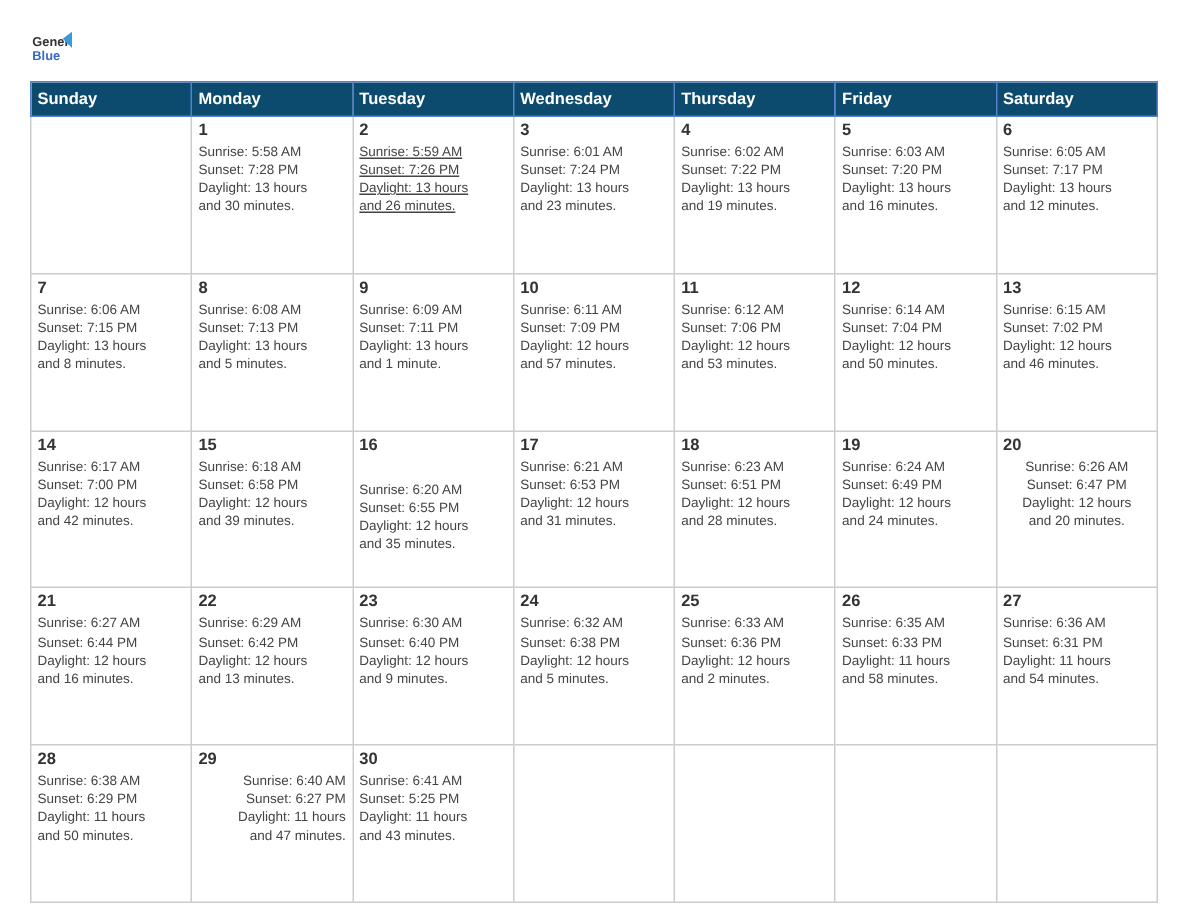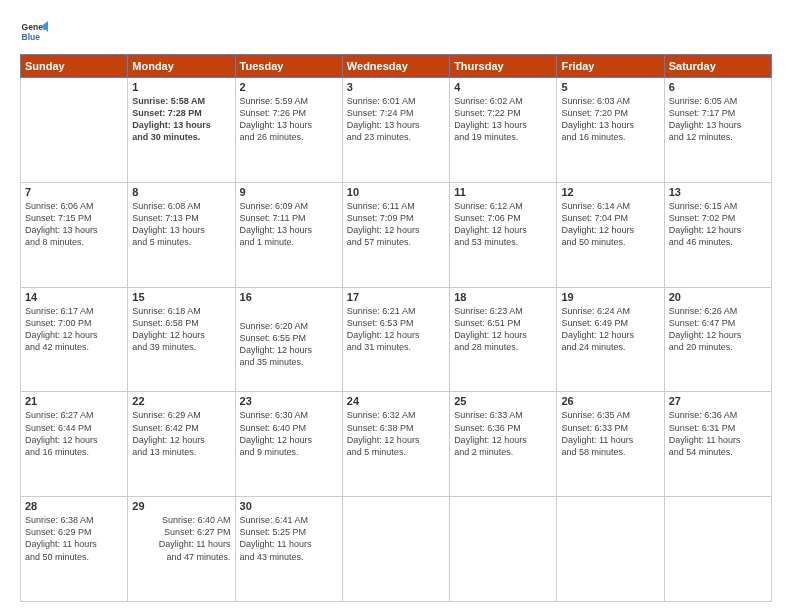--- a/index.html
+++ b/index.html
@@ -44,21 +44,21 @@
       font-size: 14px;
       color: #555;
     }
     .calendar {
       flex: 1;
       border-collapse: collapse;
       width: 100%;
       font-size: 10px;
     }
     .calendar th {
-      background-color: #c2410c;
+      background-color: #0c4a6e;
       color: #fff;
       padding: 5px 4px;
       text-align: left;
       font-size: 11px;
       border: 1px solid #5580cc;
     }
     .calendar td {
       border: 1px solid #ccc;
       vertical-align: top;
       padding: 3px 4px;
@@ -106,28 +106,28 @@
           <th>Thursday</th>
           <th>Friday</th>
           <th>Saturday</th>
         </tr>
     </thead>
     <tbody id="calendar-body">
     <tr>
           <td class="empty-cell"></td>
           <td>
             <span class="day-num">1</span>
-            <div class="day-info" style="white-space: pre-line; font-weight: bold;">Sunrise: 5:58 AM
+            <div class="day-info" style="white-space: pre-line;">Sunrise: 5:58 AM
 Sunset: 7:28 PM
 Daylight: 13 hours
 and 30 minutes.</div>
           </td>
           <td>
             <span class="day-num">2</span>
-            <div class="day-info" style="white-space: pre-line;">Sunrise: 5:59 AM
+            <div class="day-info" style="white-space: pre-line; text-decoration: underline;">Sunrise: 5:59 AM
 Sunset: 7:26 PM
 Daylight: 13 hours
 and 26 minutes.</div>
           </td>
           <td>
             <span class="day-num">3</span>
             <div class="day-info" style="white-space: pre-line;">Sunrise: 6:01 AM
 Sunset: 7:24 PM
 Daylight: 13 hours
 and 23 minutes.</div>
@@ -243,21 +243,21 @@
           </td>
           <td>
             <span class="day-num">19</span>
             <div class="day-info" style="white-space: pre-line;">Sunrise: 6:24 AM
 Sunset: 6:49 PM
 Daylight: 12 hours
 and 24 minutes.</div>
           </td>
           <td>
             <span class="day-num">20</span>
-            <div class="day-info" style="white-space: pre-line;">Sunrise: 6:26 AM
+            <div class="day-info" style="white-space: pre-line; text-align: center;">Sunrise: 6:26 AM
 Sunset: 6:47 PM
 Daylight: 12 hours
 and 20 minutes.</div>
           </td>
         </tr>
         <tr>
           <td>
             <span class="day-num">21</span>
             <div class="day-info" style="white-space: pre-line;">Sunrise: 6:27 AM
 Sunset: 6:44 PM

